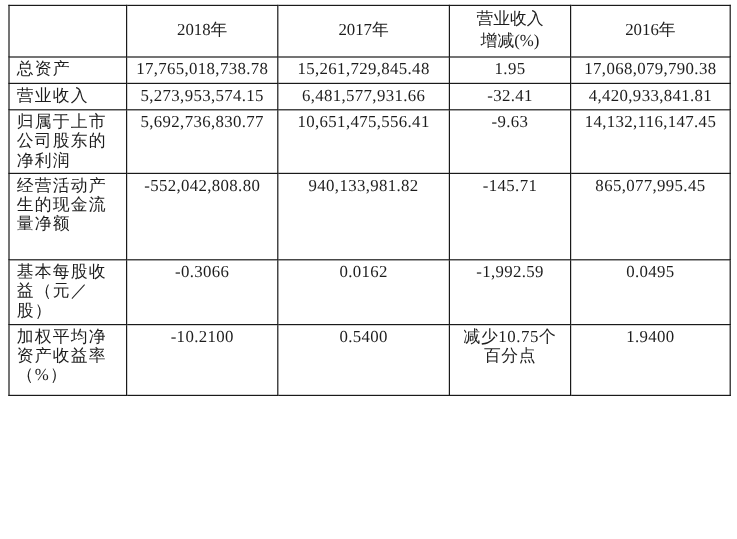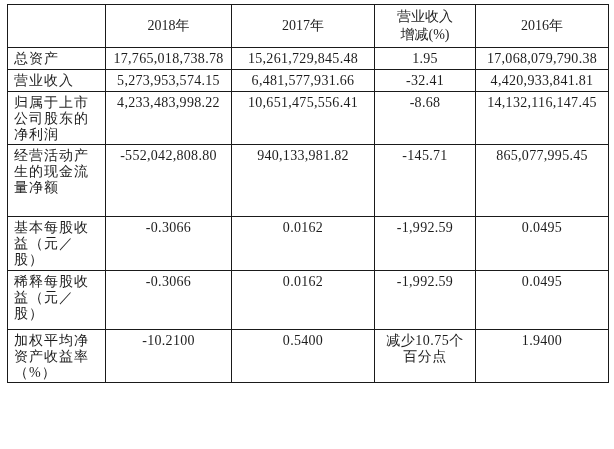--- a/index.html
+++ b/index.html
@@ -108,47 +108,40 @@
         </tr>
         <tr>
           <td class="label">营业收入</td>
           <td class="value">5,273,953,574.15</td>
           <td class="value">6,481,577,931.66</td>
           <td class="value">-32.41</td>
           <td class="value">4,420,933,841.81</td>
         </tr>
         <tr>
           <td class="label">归属于上市公司股东的净利润</td>
-          <td class="value">4,233,483,998.22</td>
+          <td class="value">5,692,736,830.77</td>
           <td class="value">10,651,475,556.41</td>
-          <td class="value">-8.68</td>
+          <td class="value">-9.63</td>
           <td class="value">14,132,116,147.45</td>
         </tr>
         <tr>
           <td class="label">经营活动产生的现金流量净额</td>
           <td class="value">-552,042,808.80</td>
           <td class="value">940,133,981.82</td>
           <td class="value">-145.71</td>
           <td class="value">865,077,995.45</td>
         </tr>
         <tr>
           <td class="label">基本每股收益（元／股）</td>
           <td class="value">-0.3066</td>
           <td class="value">0.0162</td>
           <td class="value">-1,992.59</td>
           <td class="value">0.0495</td>
         </tr>
         <tr>
-          <td class="label">稀释每股收益（元／股）</td>
-          <td class="value">-0.3066</td>
-          <td class="value">0.0162</td>
-          <td class="value">-1,992.59</td>
-          <td class="value">0.0495</td>
-        </tr>
-        <tr>
           <td class="label">加权平均净资产收益率（%）</td>
           <td class="value">-10.2100</td>
           <td class="value">0.5400</td>
           <td class="value wrap">减少10.75个百分点</td>
           <td class="value">1.9400</td>
         </tr>
       </tbody>
   </table>
 </div>
 

